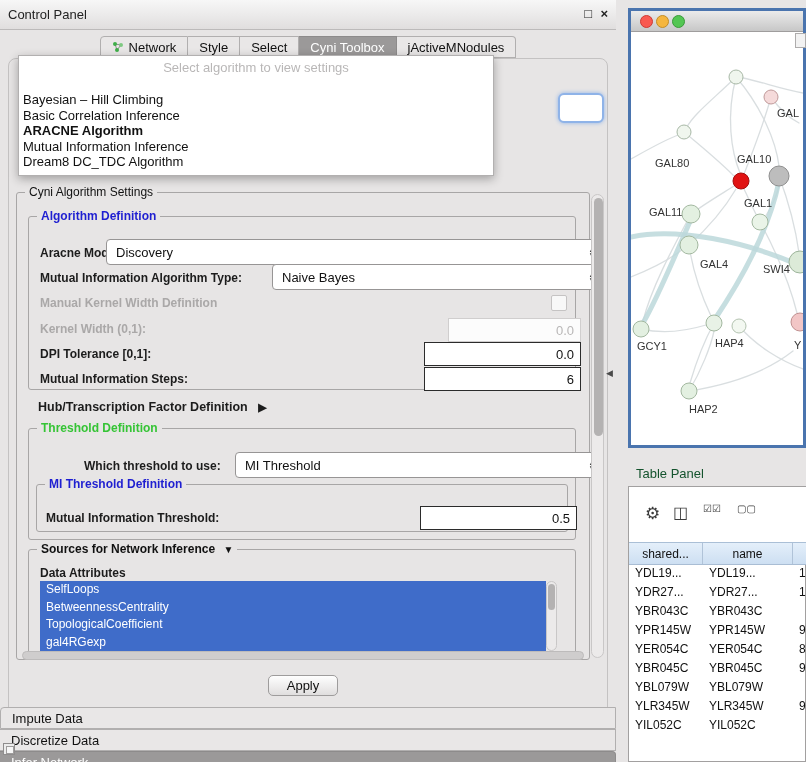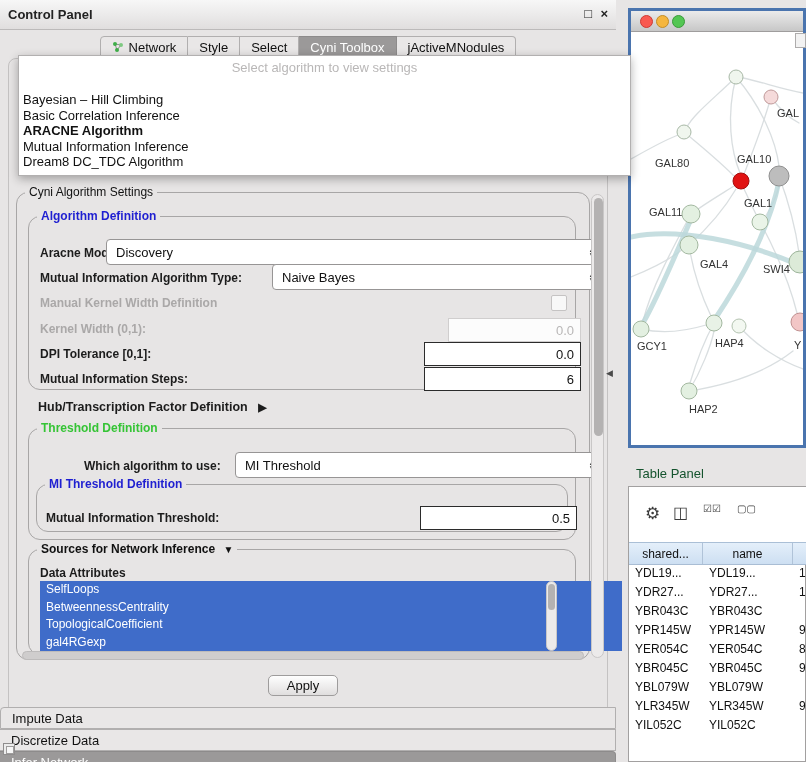--- a/index.html
+++ b/index.html
@@ -1,36 +1,36 @@
 <!DOCTYPE html>
 <html style="--selection-blue: #3f6cc9; --title-blue: #1f1fd1; --title-green: #35c435; --frame-blue: #4a74ae; --tab-selected: #9b9999; --light-red: #f95950; --light-yellow: #f5b63e; --light-green: #53c653; --node-red: #e11212; --node-gray: #bdbdbd;"><head>
 <meta charset="utf-8">
 <style>
   html,body{margin:0;padding:0;background:#e7e5e5;}
   #app{position:relative;width:806px;height:762px;overflow:hidden;background:#e7e5e5;
        font-family:"Liberation Sans",sans-serif;color:#111;font-size:13px;}
   .abs{position:absolute;box-sizing:border-box;}
   
   .titlebar{background:linear-gradient(#f7f7f7,#e0dede);border-bottom:1px solid #bcbaba;}
-  .title-text{position:absolute;left:8px;top:7px;font-size:13px;font-weight:bold;color:#222;}
+  .title-text{position:absolute;left:8px;top:7px;font-size:13px;font-weight:normal;color:#222;}
   .win-btn{position:absolute;top:6px;font-size:13px;color:#222;cursor:default;}
   
   .tab{display:flex;align-items:center;gap:5px;padding:0 11px;height:22px;font-size:13px;
        border:1px solid #b1afaf;border-left:none;background:#e9e7e7;box-sizing:border-box;}
   .tab:first-child{border-left:1px solid #b1afaf;border-radius:4px 0 0 0;}
   .tab:last-child{border-radius:0 4px 0 0;}
   .tab.selected{background:var(--tab-selected,#9b9999);color:#fff;border-color:#8d8b8b;}
   
   #algo-popup{background:#fff;border:1px solid #b2b0b0;box-shadow:0 3px 9px rgba(0,0,0,.3);z-index:50;}
   .popup-placeholder{text-align:center;color:#b9b7b7;font-size:13px;padding:4px 0 2px;}
   #algo-items{margin-top:15px;}
   .popup-item{font-size:13px;height:15.5px;line-height:15.5px;padding:0 4px;white-space:nowrap;}
   .popup-item.sel{font-weight:bold;}
   
-  .group{border:1px solid #a8a6a6;border-radius:12px;}
+  .group{border:1px solid #a8a6a6;border-radius:3px;}
   .group-title{position:absolute;top:-8px;left:8px;background:#e7e5e5;padding:0 4px;font-size:12px;white-space:nowrap;}
   .t-blue{color:var(--title-blue,#1f1fd1);font-weight:bold;}
   .t-green{color:var(--title-green,#35c435);font-weight:bold;}
   .lbl{position:absolute;font-size:12px;font-weight:bold;color:#1c1c1c;white-space:nowrap;}
   .lbl.disabled{color:#aaa8a8;}
   .combo{position:absolute;background:#fff;border:1px solid #979595;border-radius:4px;
          display:flex;align-items:center;padding:0 24px 0 9px;font-size:13px;}
   .combo .arrows{position:absolute;right:6px;top:50%;transform:translateY(-50%);
          display:flex;flex-direction:column;align-items:center;font-size:6.5px;line-height:5px;color:#333;}
   .field{position:absolute;background:#fff;border:1.5px solid #2b2b2b;font-size:13px;
@@ -94,21 +94,21 @@
       <div class="tab selected">
         <span>Cyni Toolbox</span>
       </div>
       <div class="tab">
         <span>jActiveMNodules</span>
       </div>
     </div>
 
   <div class="abs" style="left:558px;top:93px;width:46px;height:30px;background:#fff;border:2px solid #8fb3e8;border-radius:6px;box-shadow:0 0 4px #8fb3e8;z-index:5;"></div>
 
-  <div id="algo-popup" class="abs" style="left:18px;top:55px;width:613px;padding-bottom:5px;">
+  <div id="algo-popup" class="abs" style="left:18px;top:55px;width:476px;padding-bottom:5px;">
     <div class="popup-placeholder">Select algorithm to view settings</div>
     <div id="algo-items">
         <div class="popup-item">Bayesian – Hill Climbing</div>
         <div class="popup-item">Basic Correlation Inference</div>
         <div class="popup-item sel">ARACNE Algorithm</div>
         <div class="popup-item">Mutual Information Inference</div>
         <div class="popup-item">Dream8 DC_TDC Algorithm</div>
       </div>
   </div>
 
@@ -158,21 +158,21 @@
 
   <span class="lbl" style="left:38px;top:400px;font-size:12.5px;">
     <span>Hub/Transcription Factor Definition</span>
     <span style="margin-left:7px;font-size:11px;">▶</span>
   </span>
 
   <div class="abs group" style="left:28px;top:428px;width:548px;height:112px;">
     <span class="group-title t-green">Threshold Definition</span>
   </div>
 
-  <span class="lbl" style="left:84px;top:459px;">Which algorithm to use:</span>
+  <span class="lbl" style="left:84px;top:459px;">Which threshold to use:</span>
   <div class="combo" style="left:235px;top:452px;width:332px;height:24px;">
     <span>MI Threshold</span>
     <span class="arrows">
         <span>▲</span>
         <span>▼</span>
       </span>
   </div>
 
   <div class="abs group" style="left:36px;top:484px;width:532px;height:48px;">
     <span class="group-title t-blue">MI Threshold Definition</span>
@@ -182,21 +182,21 @@
     <span>0.5</span>
   </div>
 
   <div class="abs group" style="left:28px;top:549px;width:548px;height:106px;">
     <span class="group-title" style="font-weight:bold;">
       <span>Sources for Network Inference</span>
       <span style="margin-left:5px;font-size:10px;">▼</span>
     </span>
   </div>
   <span class="lbl" style="left:40px;top:566px;">Data Attributes</span>
-  <div class="abs" id="attr-list" style="left:40px;top:581px;width:582px;height:70px;background:#fff;overflow:hidden;">
+  <div class="abs" id="attr-list" style="left:40px;top:581px;width:506px;height:70px;background:#fff;overflow:hidden;">
       <div class="attr-item">SelfLoops</div>
       <div class="attr-item">BetweennessCentrality</div>
       <div class="attr-item">TopologicalCoefficient</div>
       <div class="attr-item">gal4RGexp</div>
     </div>
   <div class="abs scroll-track" style="left:546px;top:581px;width:11px;height:70px;">
     <div class="scroll-thumb" style="left:1px;top:2px;width:7px;height:26px;"></div>
   </div>
 
   <div class="abs" style="left:22px;top:651px;width:562px;height:9px;background:#cfcdcd;border:1px solid #bdbbbb;border-radius:5px;"></div>

